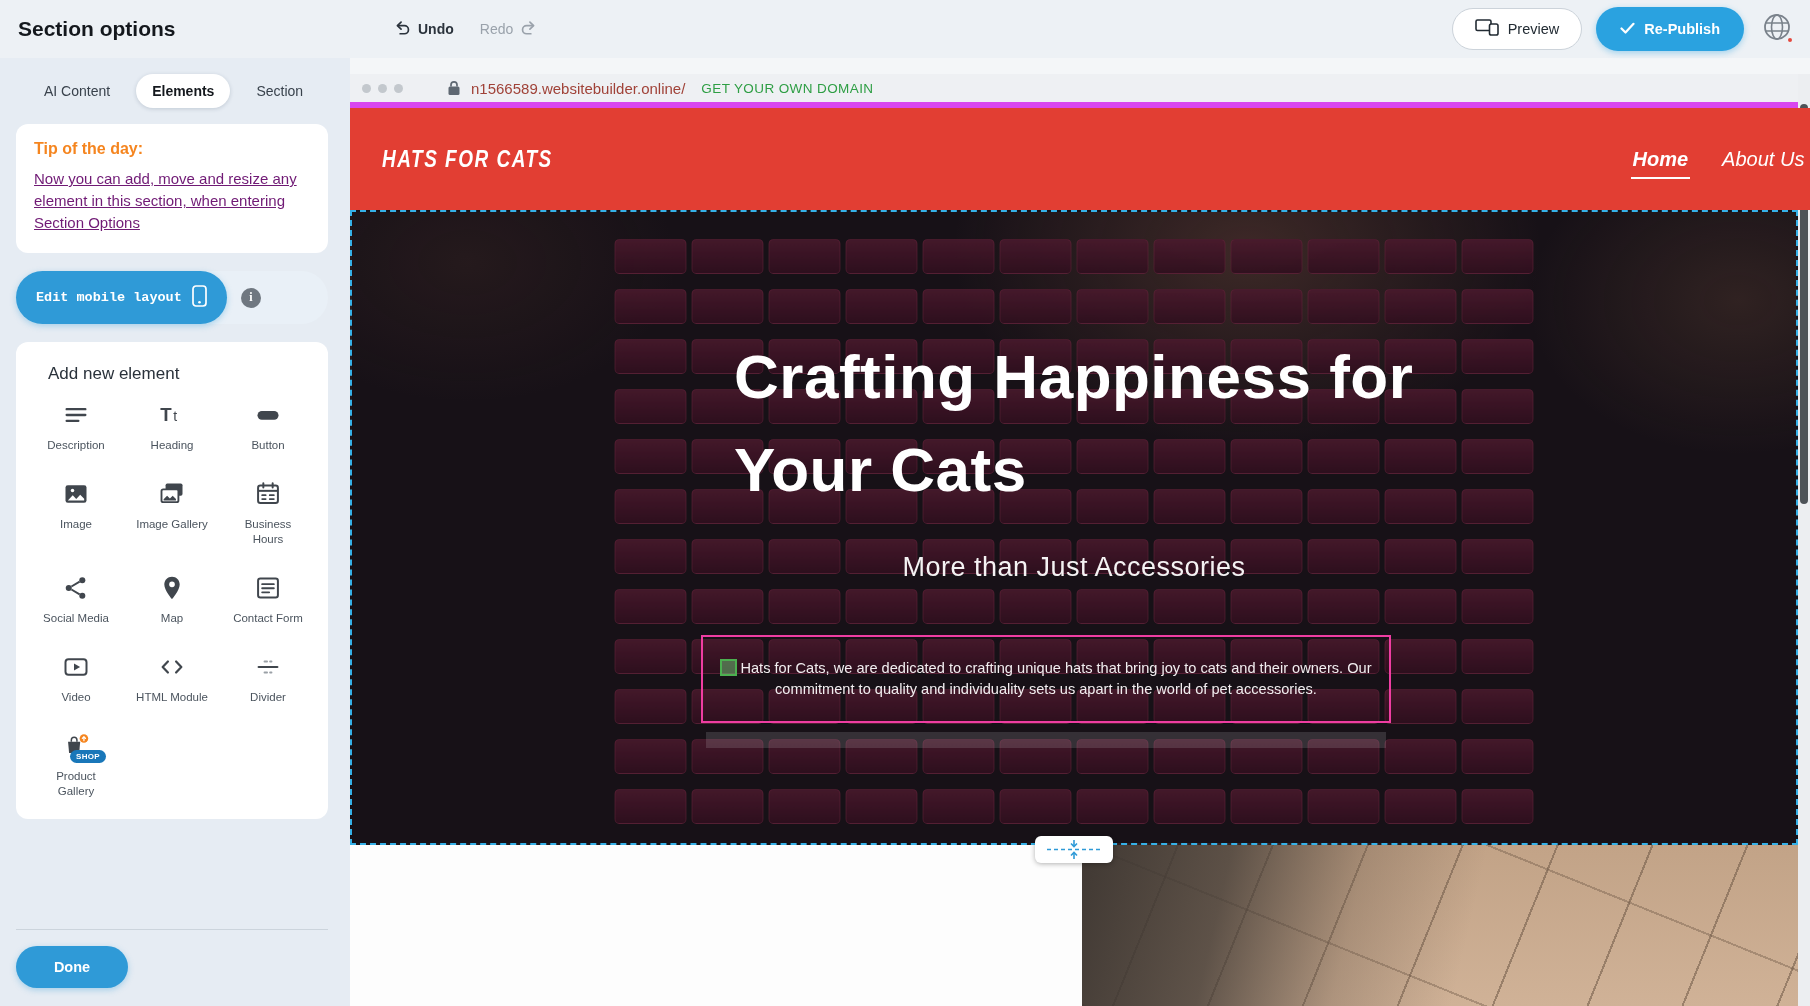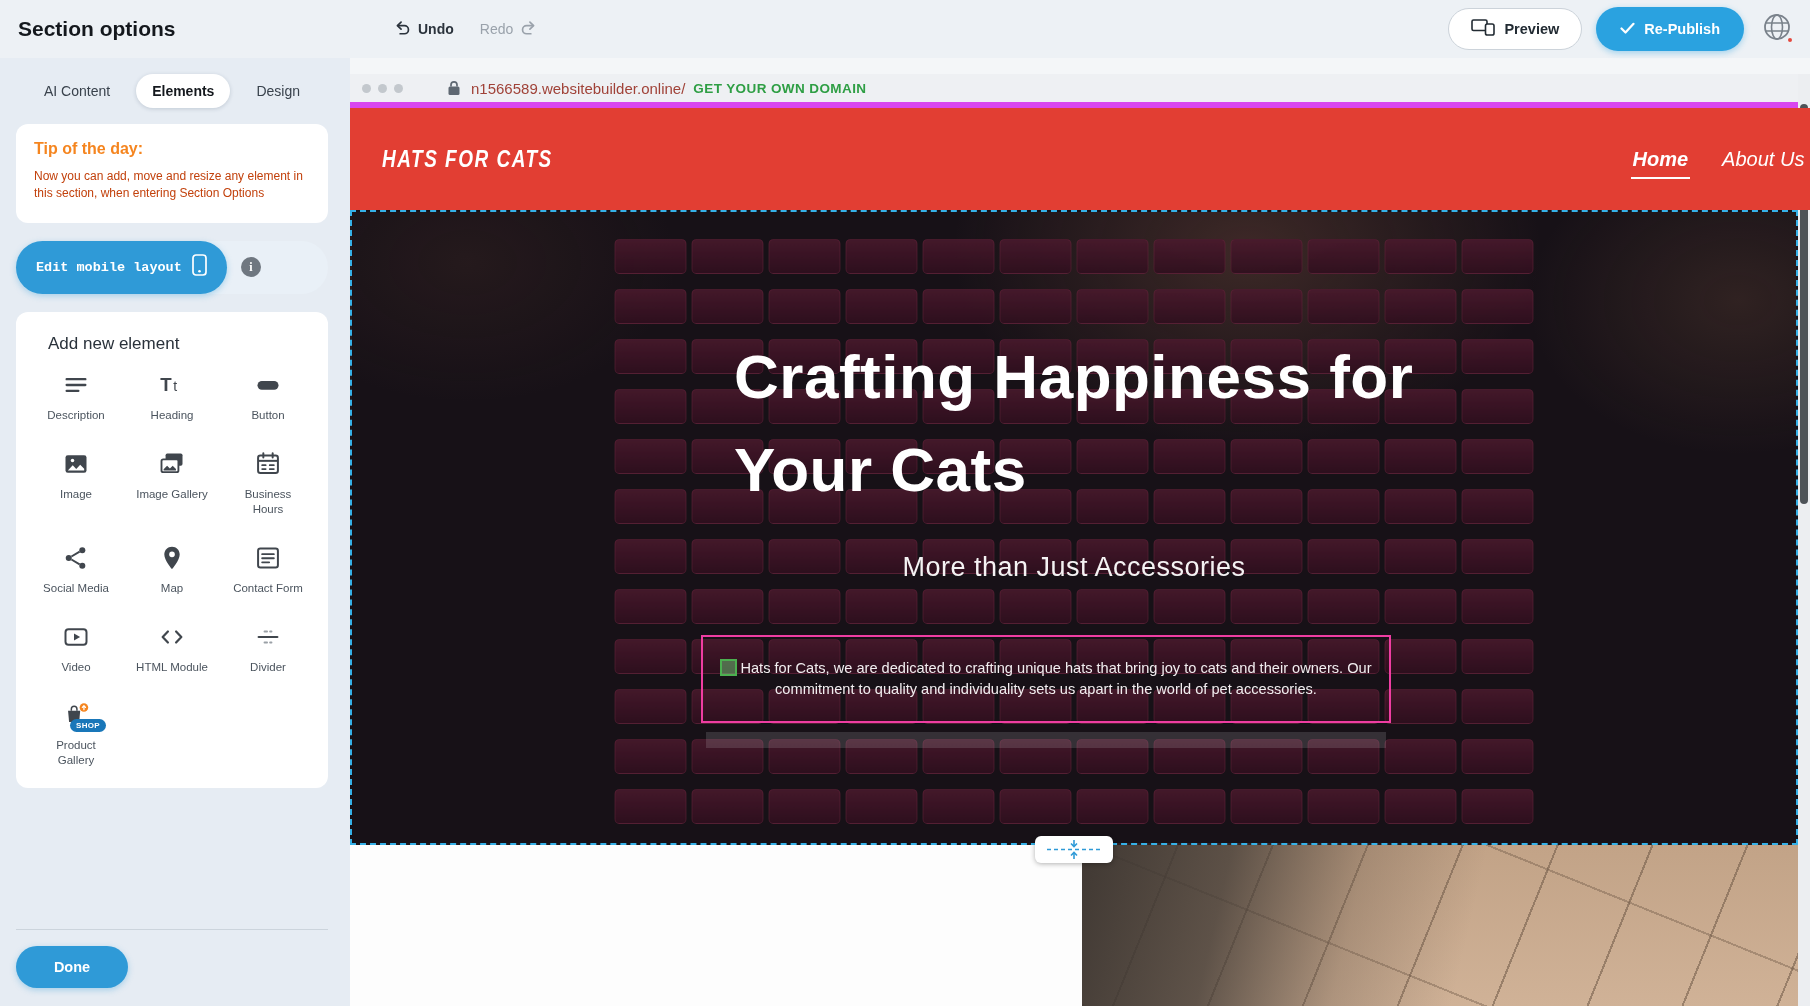--- a/index.html
+++ b/index.html
@@ -7,33 +7,33 @@
   body { font-family:"Liberation Sans", sans-serif; background:#e9eef4; color:#222; }
   .app { position:relative; width:1810px; height:1006px; overflow:hidden; background:#e9eef4; }
 
   
   .topbar { position:absolute; top:0; left:0; right:0; height:58px; background:#edf1f5; display:flex; align-items:center; z-index:30; }
   .topbar-title { font-size:21px; font-weight:bold; color:#14181d; margin-left:18px; width:330px; }
   .undo-redo { display:flex; align-items:center; gap:26px; margin-left:46px; }
   .ur-btn { display:flex; align-items:center; gap:7px; font-size:14px; font-weight:bold; color:#2b333c; cursor:pointer; background:none; border:none; font-family:inherit; }
   .ur-btn.disabled { color:#9aa2ab; font-weight:normal; }
   .topbar-right { margin-left:auto; display:flex; align-items:center; gap:14px; padding-right:14px; }
-  .preview-btn { display:flex; align-items:center; gap:9px; background:#fff; border:1px solid #ccd3da; border-radius:21px; height:42px; padding:8px 22px; font-size:14.5px; font-weight:bold; color:#222b33; cursor:pointer; font-family:inherit; }
+  .preview-btn { display:flex; align-items:center; gap:9px; background:#fff; border:1px solid #ccd3da; border-radius:21px; height:42px; padding:8px 22px; font-size:14.5px; font-weight:normal; color:#222b33; cursor:pointer; font-family:inherit; }
   .republish-btn { display:flex; align-items:center; gap:9px; background:var(--republish,#2aa2e0); border:none; border-radius:22px; height:44px; padding:0 24px; font-size:14.5px; font-weight:bold; color:#fff; cursor:pointer; font-family:inherit; box-shadow:0 2px 6px rgba(42,162,224,0.4); }
   .globe-wrap { position:relative; width:38px; height:38px; display:flex; align-items:center; justify-content:center; cursor:pointer; }
   .globe-dot { position:absolute; right:2px; bottom:4px; width:8px; height:8px; border-radius:50%; background:#e5483d; border:2px solid #edf1f5; }
 
   
   .sidebar { position:absolute; top:58px; left:0; width:350px; bottom:0; background:#e6ecf3; z-index:20; }
   .tabs { display:flex; align-items:center; gap:10px; margin:16px 0 0 28px; }
   .tab { font-size:14px; color:#39424c; padding:9px 16px; cursor:pointer; border-radius:18px; white-space:nowrap; }
   .tab.active { background:#fff; font-weight:bold; color:#14181d; box-shadow:0 1px 4px rgba(30,50,80,0.18); }
   .tip-card { background:#fff; border-radius:12px; margin:16px 22px 0 16px; padding:16px 18px 20px; }
   .tip-title { color:var(--tip-orange,#f5851f); font-size:16px; font-weight:bold; margin-bottom:10px; }
-  .tip-body { font-size:12px; color:#c2410c; line-height:1.45; }
+  .tip-body { font-size:15px; color:#701a75; line-height:1.45;text-decoration:underline; }
   .mobile-row { display:flex; align-items:center; gap:14px; margin:18px 22px 0 16px; background:#e9f0f7; border-radius:30px; padding:0; }
   .mobile-btn { display:flex; align-items:center; gap:10px; background:var(--accent,#2f9ad7); border:none; border-radius:27px; height:53px; padding:0 20px; color:#fff; font-size:13.5px; font-weight:bold; cursor:pointer; font-family:Liberation Mono, monospace; box-shadow:0 2px 6px rgba(47,154,215,0.35); }
   .info-icon { width:20px; height:20px; border-radius:50%; background:#6f7780; color:#fff; font-size:12px; font-weight:bold; display:flex; align-items:center; justify-content:center; font-family:"Liberation Serif", serif; cursor:pointer; }
   .elements-card { background:#fff; border-radius:12px; margin:18px 22px 0 16px; padding:22px 14px 20px; }
   .elements-title { font-size:17px; color:#2a323b; margin:0 0 16px 18px; font-weight:normal; }
   .elements-grid { display:grid; grid-template-columns:repeat(3,1fr); row-gap:26px; column-gap:4px; }
   .el-item { display:flex; flex-direction:column; align-items:center; gap:8px; cursor:pointer; }
   .el-icon { position:relative; width:30px; height:30px; display:flex; align-items:center; justify-content:center; }
   .el-icon svg { width:28px; height:28px; }
   .el-label { font-size:11.5px; color:#4b545e; text-align:center; line-height:1.3; max-width:76px; }
@@ -41,21 +41,21 @@
   .sidebar-hr { position:absolute; left:16px; right:22px; bottom:76px; border:none; border-top:1px solid #ccd4dc; }
   .done-btn { position:absolute; left:16px; bottom:18px; width:112px; height:42px; border:none; border-radius:21px; background:var(--accent,#2f9ad7); color:#fff; font-size:14.5px; font-weight:bold; cursor:pointer; font-family:inherit; box-shadow:0 2px 6px rgba(47,154,215,0.35); }
 
   
   .canvas { position:absolute; top:58px; left:350px; right:0; bottom:0; background:#f4f6f8; }
   .browser-bar { position:absolute; top:16px; left:0; width:1448px; height:34px; background:#eef0f3; display:flex; align-items:center; border-bottom:6px solid #d946ef; }
   .dots { display:flex; gap:7px; margin-left:12px; }
   .dot { width:9px; height:9px; border-radius:50%; background:#c3c8cd; }
   .lock-icon { margin-left:44px; display:flex; align-items:center; }
   .url-text { margin-left:10px; font-size:15px; color:var(--url-red,#a04238); }
-  .domain-link { margin-left:8px; font-size:13.5px; font-weight:bold; color:var(--domain-green,#2e9e44); letter-spacing:0.4px; cursor:pointer; }
+  .domain-link { margin-left:16px; font-size:13.5px; font-weight:normal; color:var(--domain-green,#2e9e44); letter-spacing:0.4px; cursor:pointer; }
 
   .site-header { position:absolute; top:50px; left:0; width:1668px; height:102px; background:var(--header-red,#e23e33); display:flex; align-items:center; z-index:5;font-style:italic; }
   .site-logo { margin-left:32px; color:#fff; font-size:19px; font-weight:bold; letter-spacing:1.5px; transform:scaleY(1.25); text-transform:uppercase; cursor:pointer; }
   .site-nav { margin-left:auto; display:flex; align-items:center; gap:30px; margin-right:26px; }
   .nav-item { color:#fff; font-size:20px; padding:6px 2px; cursor:pointer; position:relative; }
   .nav-item.active { font-weight:bold; }
   .nav-item.active::after { content:""; position:absolute; left:0; right:0; bottom:-2px; height:2px; background:#fff; }
   .nav-more { color:#fff; font-size:18px; font-weight:bold; letter-spacing:1px; cursor:pointer; margin-left:4px; }
 
   .hero { position:absolute; top:152px; left:0; width:1448px; height:635px; background:
@@ -131,21 +131,21 @@
             </svg></span>
         <span class="globe-dot"></span>
       </div>
     </div>
   </header>
 
   <aside class="sidebar">
     <div class="tabs">
         <div class="tab">AI Content</div>
         <div class="tab active">Elements</div>
-        <div class="tab">Design</div>
+        <div class="tab">Section</div>
       </div>
 
     <div class="tip-card">
       <div class="tip-title">Tip of the day:</div>
       <div class="tip-body">Now you can add, move and resize any element in this section, when entering Section Options</div>
     </div>
 
     <div class="mobile-row">
       <button class="mobile-btn">
         <span>Edit mobile layout</span>

